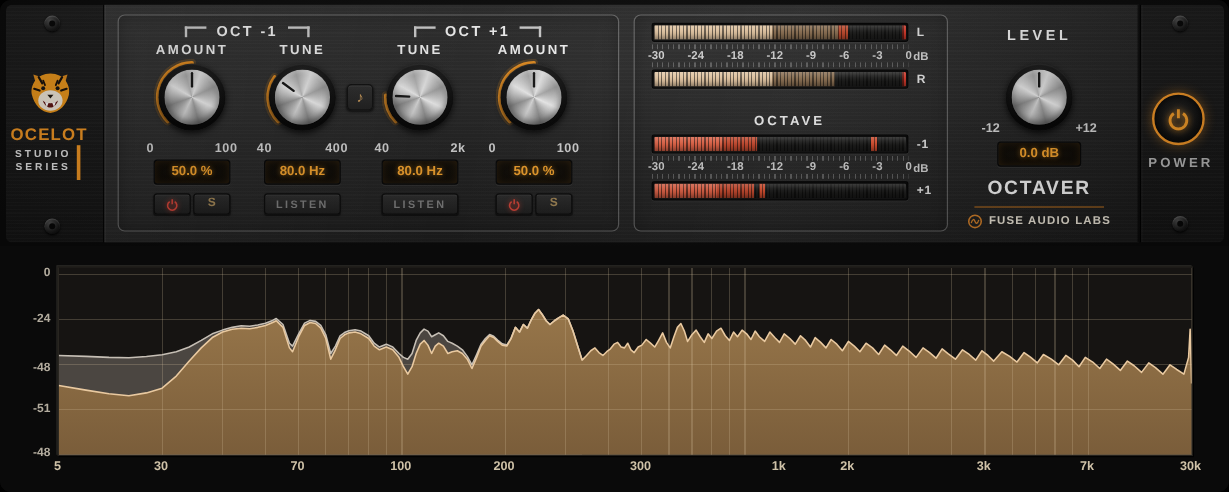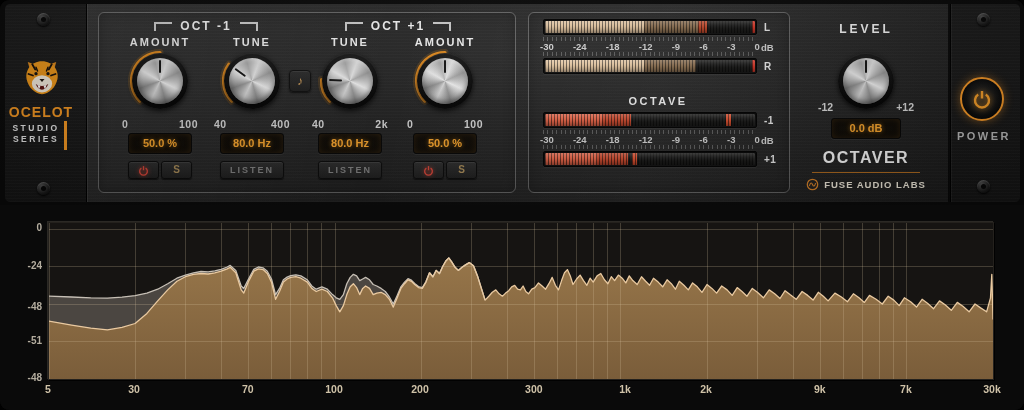--- a/index.html
+++ b/index.html
@@ -435,21 +435,21 @@
         <div class="ylab" style="left: 6px; top: 129.5px;">-51</div>
         <div class="ylab" style="left: 6px; top: 167px;">-48</div>
       </div>
     <div>
         <div class="xlab" style="left: 31px;">5</div>
         <div class="xlab" style="left: 117.086px;">30</div>
         <div class="xlab" style="left: 230.885px;">70</div>
         <div class="xlab" style="left: 316.971px;">100</div>
         <div class="xlab" style="left: 403.057px;">200</div>
         <div class="xlab" style="left: 516.857px;">300</div>
-        <div class="xlab" style="left: 608px;">1k</div>
+        <div class="xlab" style="left: 632px;">1k</div>
         <div class="xlab" style="left: 689.029px;">2k</div>
-        <div class="xlab" style="left: 802.828px;">9k</div>
+        <div class="xlab" style="left: 802.828px;">3k</div>
         <div class="xlab" style="left: 888.914px;">7k</div>
         <div class="xlab" style="left: 975px;">30k</div>
       </div>
   </div>
 
 </div>
 
 </body></html>

